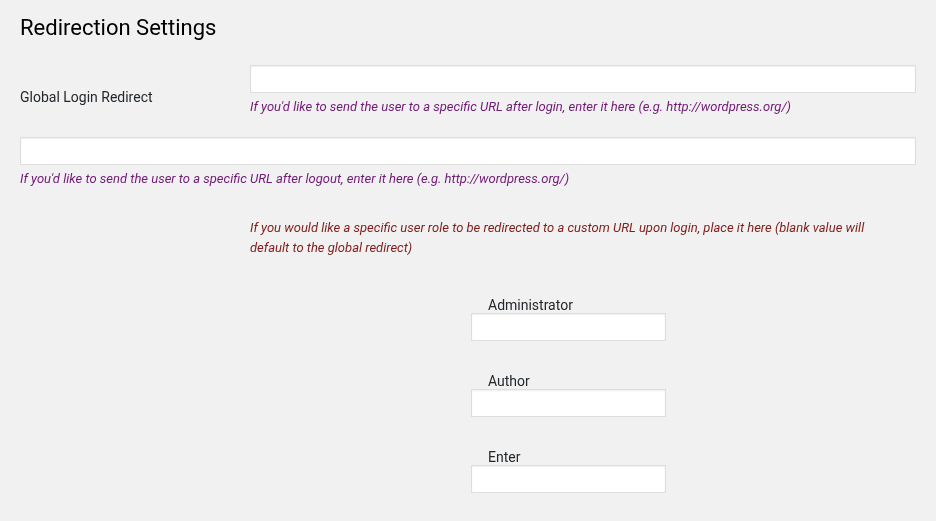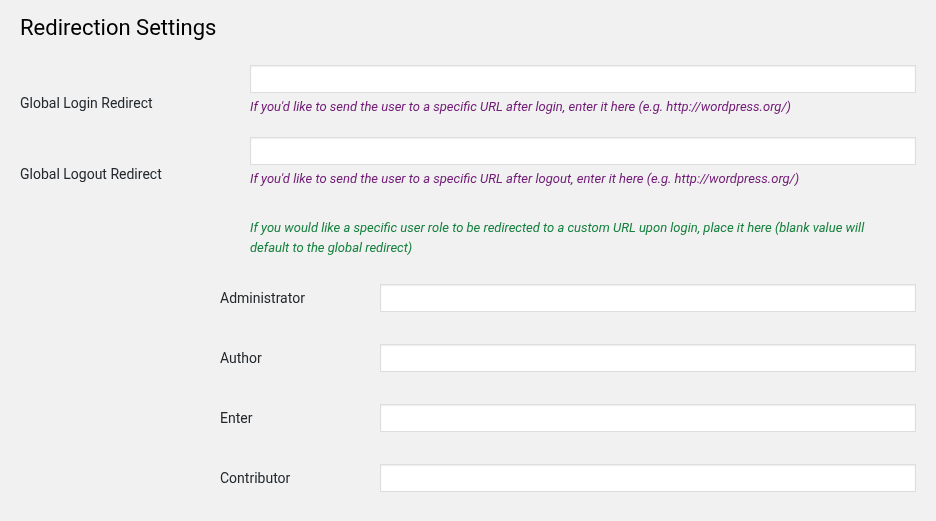--- a/index.html
+++ b/index.html
@@ -13,21 +13,20 @@
     h2.page-title {
       font-size: 22px;
       font-weight: 400;
       color: #000000;
       margin-bottom: 25px;
       margin-top: 5px;
     }
     .form-row {
       display: flex;
       margin-bottom: 20px;
-      align-items: center;
     }
     .form-label {
       width: 230px;
       padding-top: 24px;
       font-size: 14px;
       color: #23282d;
     }
     .form-field {
       flex: 1;
     }
@@ -44,33 +43,34 @@
     }
     .description {
       font-style: italic;
       color: #701a75;
       font-size: 13px;
       line-height: 1.5;
       margin-top: 4px;
     }
     .roles-intro {
       font-style: italic;
-      color: #15803d;
+      color: #7f1d1d;
       font-size: 13px;
       line-height: 1.5;
       margin-left: 230px;
       margin-top: 30px;
-      margin-bottom: 27px;
+      margin-bottom: 40px;
       padding-right: 10px;
     }
     .role-row {
       display: flex;
       align-items: center;
       margin-bottom: 32px;
       margin-left: 200px;
+      flex-direction: column;
     }
     .role-label {
       width: 160px;
       font-size: 14px;
       color: #23282d;
     }
     .role-input {
       flex: 1;
     }
   </style>
@@ -83,21 +83,20 @@
   <div class="form-label">Global Login Redirect</div>
   <div class="form-field">
     <input type="text" value="" style="">
     <div class="description">
       <span>If you'd like to send the user to a specific URL after login, enter it here (e.g. http://wordpress.org/)</span><br>
     </div>
   </div>
 </div>
 
 <div class="form-row">
-  <div class="form-label">Global Logout Redirect</div>
   <div class="form-field">
     <input type="text" value="" style="">
     <div class="description">
       <span>If you'd like to send the user to a specific URL after logout, enter it here (e.g. http://wordpress.org/)</span><br>
     </div>
   </div>
 </div>
 
 <div class="roles-intro">If you would like a specific user role to be redirected to a custom URL upon login, place it here (blank value will default to the global redirect)</div>
 

